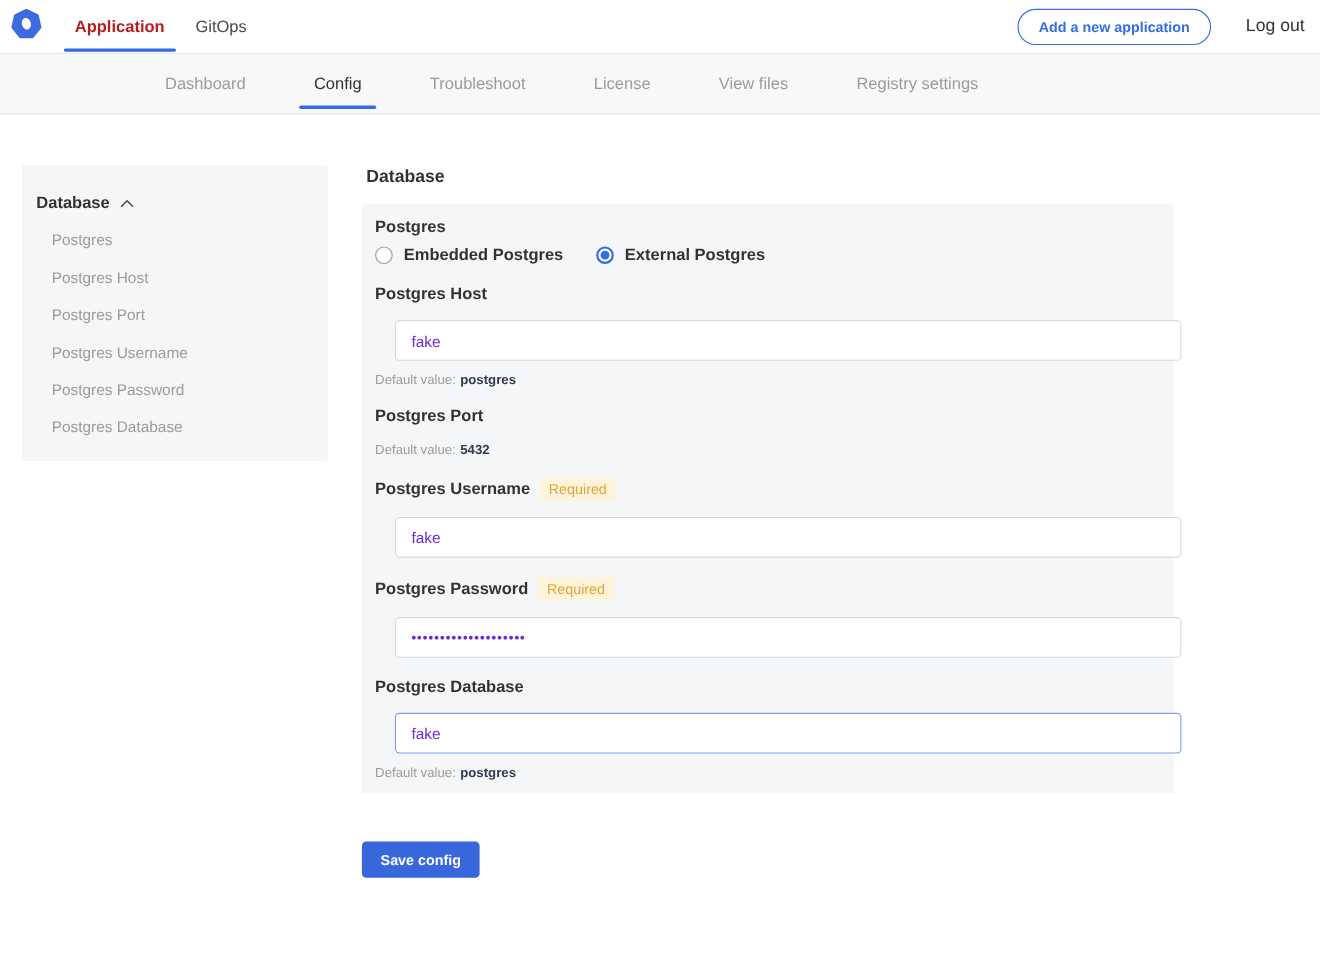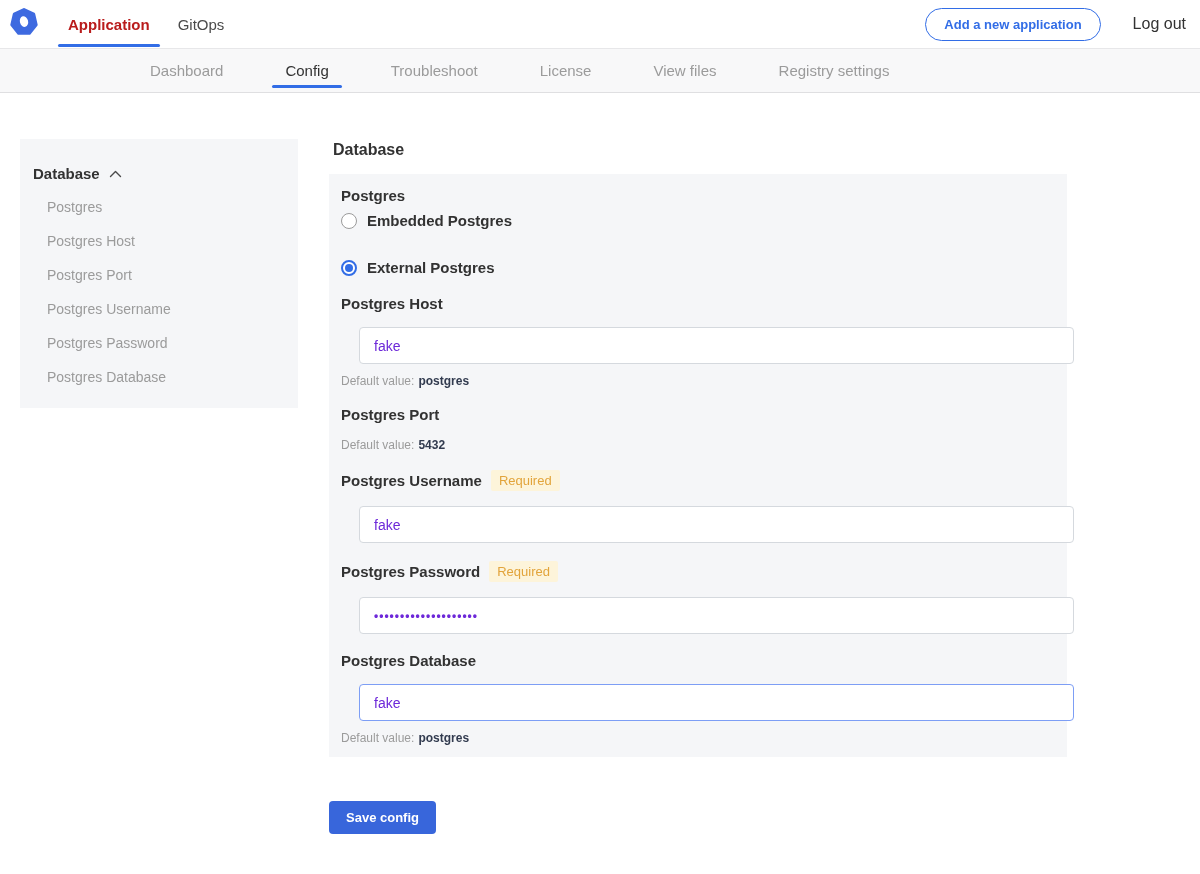--- a/index.html
+++ b/index.html
@@ -9,40 +9,40 @@
   .topnav { height:48px; display:flex; align-items:center; background:#fff; }
   .logo-wrap { padding-left:10px; margin-right:16px; display:flex; align-items:center; }
   .nav-tab { position:relative; height:48px; display:flex; align-items:center; padding:0 14px; font-size:15px; color:#4a4a4a; cursor:pointer; }
   .nav-tab.active { color:#b91c1c; font-weight:bold; }
   .nav-tab.active::after { content:""; position:absolute; left:4px; right:4px; bottom:1px; height:3px; background:#326de6; border-radius:1.5px; }
   .topnav-right { margin-left:auto; display:flex; align-items:center; gap:32px; padding-right:14px; }
   .pill-btn { border:1px solid #326de6; color:#326de6; background:#fff; border-radius:18px; padding:8px 18px; font-size:13px; font-weight:bold; font-family:"Liberation Sans", sans-serif; cursor:pointer; }
   .logout { font-size:16px; color:#323232; cursor:pointer; }
 
   
-  .subnav { height:45px; background:#f8f8f9; border-top:1px solid #e7e7e9; border-bottom:1px solid #dfdfe1; display:flex; align-items:center; padding-left:150px; gap:62px; }
+  .subnav { height:56px; background:#f8f8f9; border-top:1px solid #e7e7e9; border-bottom:1px solid #dfdfe1; display:flex; align-items:center; padding-left:150px; gap:62px; }
   .subnav-tab { position:relative; height:100%; display:flex; align-items:center; font-size:15px; color:#9b9b9b; cursor:pointer; white-space:nowrap; }
   .subnav-tab.active { color:#323232; }
   .subnav-tab.active::after { content:""; position:absolute; left:-13px; right:-13px; bottom:4px; height:3px; background:#326de6; border-radius:2px; }
 
   
   .content { display:flex; align-items:flex-start; padding-top:46px; }
 
   .sidebar { margin-left:20px; width:278px; background:#f5f6f8; padding:26px 14px 14px 13px; }
   .sidebar-header { display:flex; align-items:center; gap:9px; font-size:15px; font-weight:bold; color:#323232; margin-bottom:8px; cursor:pointer; }
   .sidebar-item { color:#9b9b9b; font-size:14px; padding:9px 0 9px 14px; cursor:pointer; }
 
   .main { margin-left:31px; width:738px; }
   .main-title { font-size:16px; font-weight:bold; color:#323232; margin:2px 0 15px 4px; }
 
   .panel { background:#f5f6f8; padding:13px 11px 12px 12px; }
   .group-title { font-size:15px; font-weight:bold; color:#323232; margin-bottom:8px; }
   .group-help { font-size:15px; color:#9b9b9b; margin-bottom:22px; }
 
-  .radio-row { display:flex; gap:30px; margin-bottom:19px;flex-direction:column; }
+  .radio-row { display:flex; gap:30px; margin-bottom:19px; }
   .radio { display:flex; align-items:center; gap:10px; font-size:15px; font-weight:bold; color:#323232; cursor:pointer; }
   .radio-circle { width:16px; height:16px; border-radius:50%; border:1px solid #9b9b9b; background:#fff; flex:0 0 auto; position:relative; }
   .radio-circle.checked { border:2px solid #326de6; }
   .radio-circle.checked::after { content:""; position:absolute; left:50%; top:50%; width:8px; height:8px; margin:-4px 0 0 -4px; border-radius:50%; background:#326de6; }
 
   .field { margin-bottom:18px; }
   .field:last-child { margin-bottom:0; }
   .field-label { display:flex; align-items:center; gap:9px; font-size:15px; font-weight:bold; color:#323232; margin-bottom:15px; }
   .required-badge { background:#fdf4da; color:#e2a43b; font-size:13px; font-weight:normal; padding:3px 8px; border-radius:2px; }
   .text-input { width:100%; height:37px; border:1px solid #d5d9de; border-radius:4px; background:#fff; padding:0 14px; font-size:14px; color:#6d28d9; font-family:"Liberation Sans", sans-serif; outline:none;margin-left:18px; }

